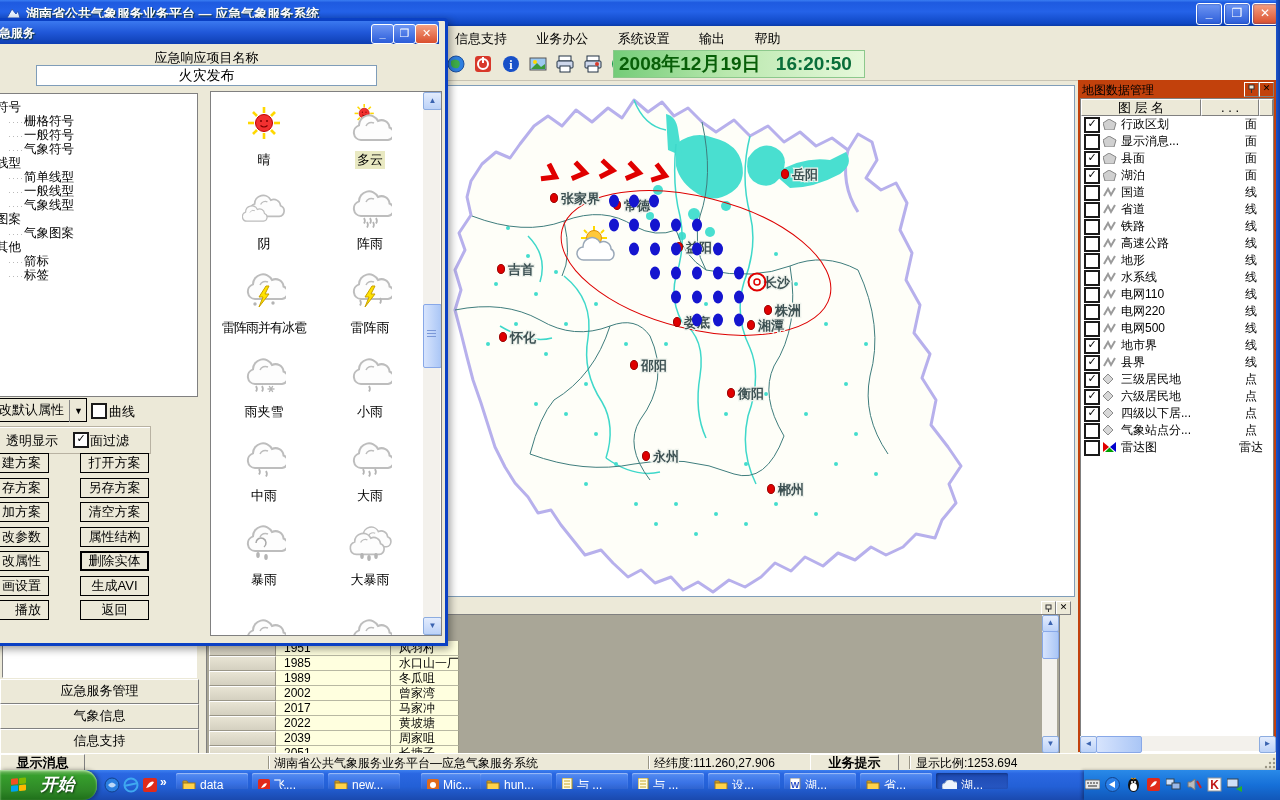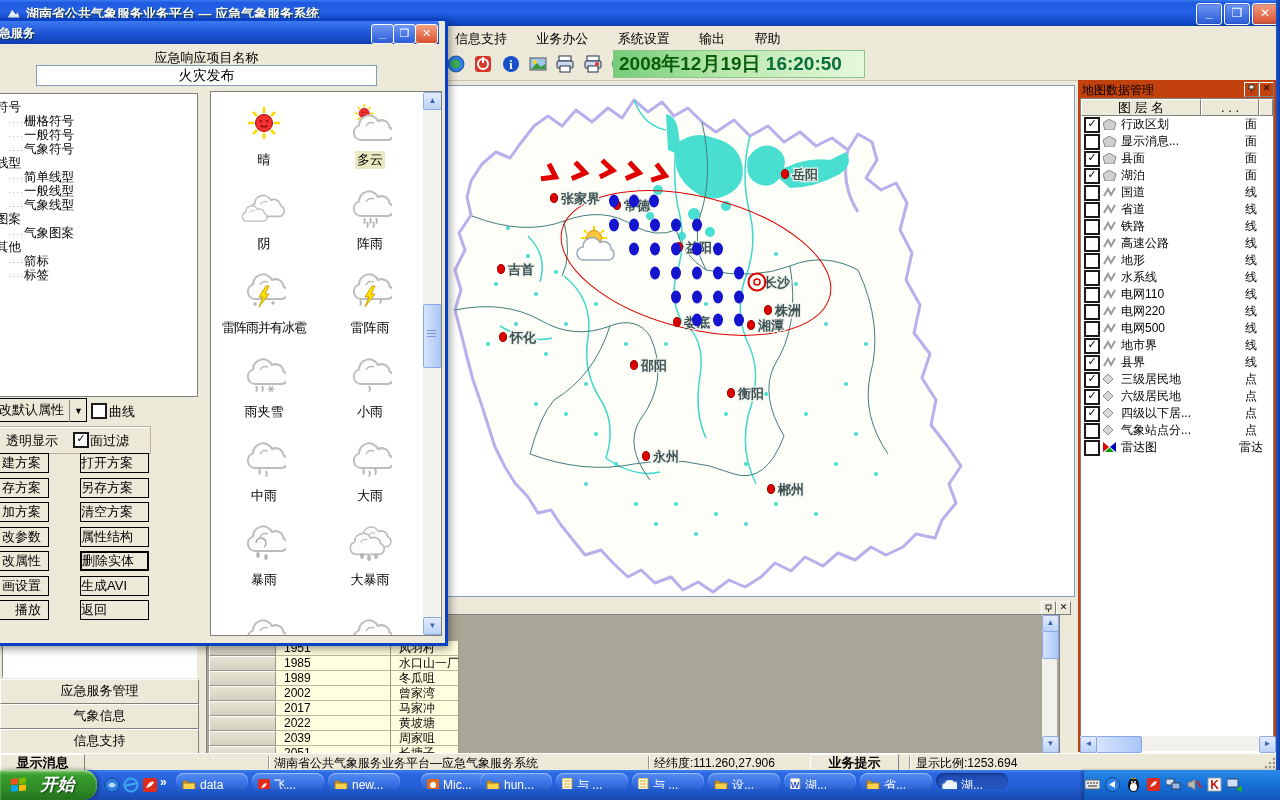--- a/index.html
+++ b/index.html
@@ -56,37 +56,37 @@
     background:#ece9d8;box-shadow:2px 3px 8px rgba(0,0,0,.4);overflow:visible}
   .dlgtitle{left:0px;top:0px;width:472px;height:23px;
     background:linear-gradient(180deg,#3b79f0 0%,#2057d8 50%,#0e3eb2 100%);border-radius:2px 2px 0 0}
   .dbtn{width:21px;height:18px;border:1px solid #fff;border-radius:3px;color:#fff;font-weight:bold;text-align:center;
     line-height:16px;font-size:11px;background:linear-gradient(180deg,#6f97f4,#2b5cd8)}
   .dbtn.close{background:linear-gradient(180deg,#f4a083,#da4f2d)}
   .field{background:#fff;border:1px solid #7f9db9;text-align:center;font-size:14px}
   .treebox{background:#fff;border:1px solid #808080;overflow:hidden}
   .titem{white-space:nowrap;height:14px;font-size:12.5px;line-height:14px}
   .tdots{color:#b0b0b0;font-size:9px;letter-spacing:1px}
-  .btn{border:1px solid #000;background:#ece9d8;font-size:13px;text-align:left;line-height:18px;height:20px;box-sizing:border-box}
+  .btn{border:1px solid #000;background:#ece9d8;font-size:13px;text-align:center;line-height:18px;height:20px;box-sizing:border-box}
   .btn.def{border:2px solid #000;line-height:16px}
   .btnL{text-align:right;padding-right:7px}
   .ckb{width:12px;height:12px;border:2px solid #1a1a1a;background:#fff;font-size:11px;line-height:9px;font-weight:bold;text-align:center;display:inline-block;vertical-align:-2px}
   .wpanel{background:#fff;border:1px solid #808080;overflow:hidden}
   .wgrid{left:0;top:0;width:212px;display:grid;grid-template-columns:106px 106px;grid-auto-rows:84px;padding-top:12px}
   .wcell{text-align:center}
   .wlabel{display:inline-block;margin-top:4px;font-size:13px;padding:0 2px}
   .wlabel.sel{background:#e9e9c2}
   
   .taskbar{left:0;top:770px;width:1280px;height:30px;
     background:linear-gradient(180deg,#3c80f0 0%,#2a67e2 12%,#2360d6 55%,#1a49ae 100%)}
   .startbtn{left:0;top:0;width:97px;height:30px;border-radius:0 14px 14px 0;
     background:linear-gradient(180deg,#7aba6a 0%,#379f2d 18%,#2e8726 70%,#1f6f1a 100%);
     box-shadow:inset 0 1px 2px #b8e8a8, 2px 0 4px rgba(0,0,0,.4);color:#fff;font-weight:bold;font-style:italic;
     font-size:17px;line-height:29px;text-align:center;text-shadow:1px 1px 2px #133813}
-  .tkbtn{height:16px;top:3px;border-radius:11px;background:linear-gradient(180deg,#558df2,#3a73e6 60%,#2f63cf);
+  .tkbtn{height:16px;top:3px;border-radius:2px;background:linear-gradient(180deg,#558df2,#3a73e6 60%,#2f63cf);
     box-shadow:inset 0 1px 1px #9dbcf8;color:#fff;font-size:12px;line-height:24px;padding:0 6px;white-space:nowrap;overflow:hidden;box-sizing:border-box}
   .tkbtn.active{background:linear-gradient(180deg,#1e4ab2,#2757c2);box-shadow:inset 1px 1px 3px #10307a}
   .tkico{display:inline-block;vertical-align:-2px;margin-right:4px}
   .tray{left:1084px;top:0;width:196px;height:30px;
     background:linear-gradient(180deg,#2a8ae8 0%,#1670d8 50%,#1257b8 100%);box-shadow:-2px 0 3px rgba(0,0,0,.3)}
   .trico{display:inline-block;width:15px;height:15px;margin:7px 1px 0 1px;vertical-align:top}
 </style>
 </head>
 <body>
 
@@ -143,21 +143,21 @@
           <rect x="4" y="11" width="10" height="6" fill="#fff" stroke="#234"></rect>
           <circle cx="13" cy="9" r="2" fill="#d83a2a"></circle>
         </svg>
       <svg class="tbico">
           <circle cx="9" cy="9" r="8" fill="#0c9a44"></circle>
           <text x="9" y="13.5" text-anchor="middle" fill="#fff" font-size="12" font-weight="bold">?</text>
         </svg>
     </div>
     <div class="abs banner" style="left:613px;top:1px">
       <span>2008年12月19日</span>
-      <span style="color:#0a6e3a">16:20:50</span>
+      <span style="margin-left:10px;color:#0a6e3a">16:20:50</span>
     </div>
   </div>
 
   <div class="abs mapwrap">
     <svg width="630" height="510" viewBox="0 0 630 510">
 
       <path d="M27,95 L38,78 52,66 66,72 76,58 90,40 104,30 118,40 132,24 148,36 164,22 178,32 190,14 204,26 218,16 230,30 244,22 258,36 272,46 290,34 306,50 324,40 340,56 356,46 372,60 388,52 404,64 414,48 428,56 433,74 422,92 437,104 452,97 463,117 456,144 468,167 462,194 476,219 470,247 486,268 478,292 492,314 487,339 504,361 517,380 505,398 512,417 498,434 491,452 472,448 459,461 442,469 427,461 411,474 394,467 379,480 361,471 347,485 331,477 317,491 301,501 285,494 269,506 254,496 239,504 227,491 211,497 197,484 184,491 169,477 157,464 141,469 129,454 117,439 107,424 94,427 84,411 71,397 61,381 51,361 44,339 37,317 29,294 23,271 17,247 11,224 17,204 11,184 21,164 15,147 27,129 23,111 Z" fill="#fefef8" stroke="#b7b0ec" stroke-width="3" stroke-linejoin="round"></path>
       <path d="M404,64 Q396,98 414,126" fill="none" stroke="#b7b0ec" stroke-width="3"></path>
 
       <g fill="#49dfd0">

